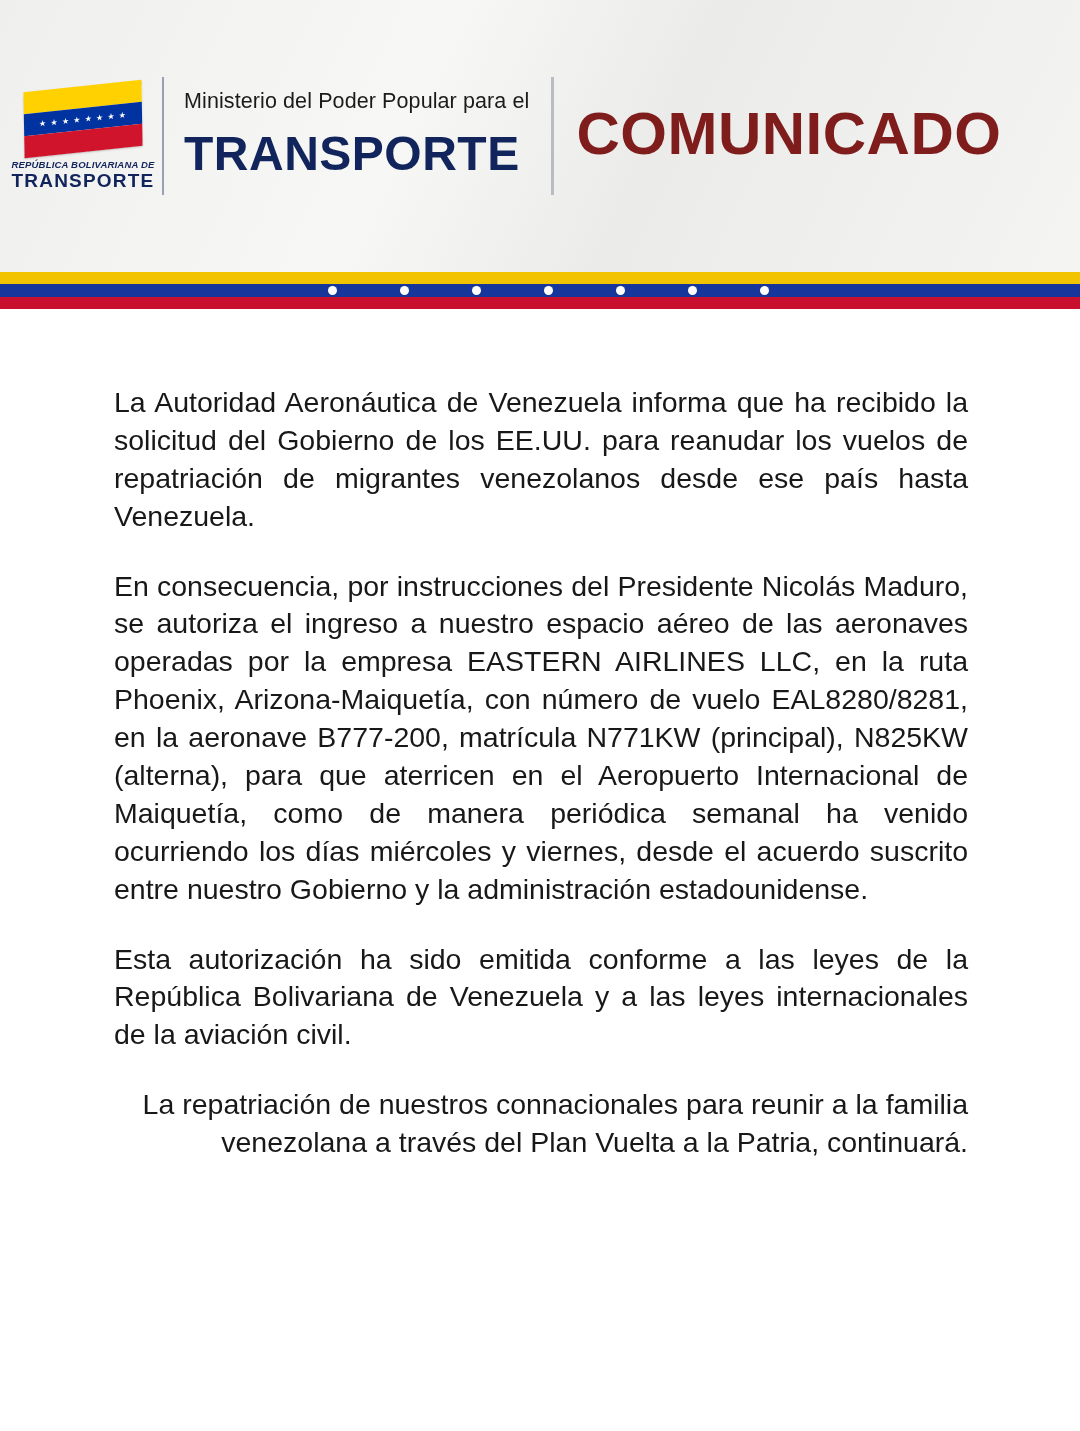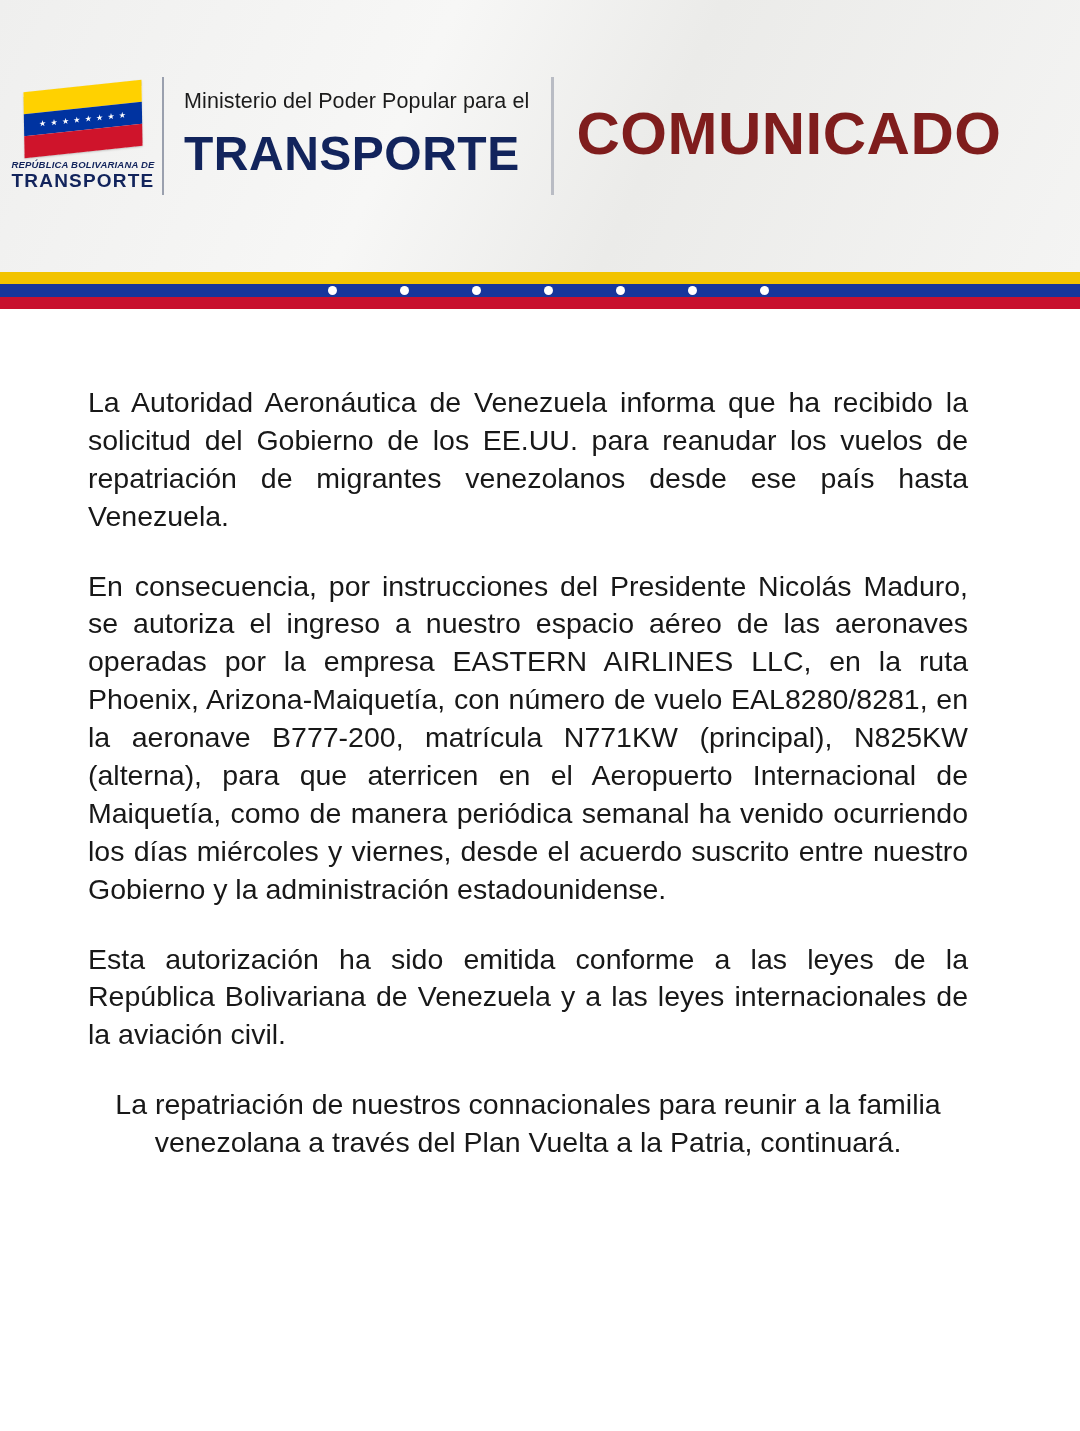--- a/index.html
+++ b/index.html
@@ -160,33 +160,33 @@
     position: absolute;
     top: 14px;
     width: 9px;
     height: 9px;
     border-radius: 50%;
     background: #ffffff;
   }
 
   
   .content {
-    padding: 72px 112px 0 88px;
+    padding: 72px 112px 0 114px;
     box-sizing: border-box;
   }
   .para {
     font-size: 28.5px;
     line-height: 1.33;
     color: #181818;
     text-align: justify;
     text-justify: inter-word;
     margin: 0 0 32px 0;
   }
   .para:last-child { margin-bottom: 0; }
-  .para.left { text-align: center; }
+  .para.left { text-align: right; }
 </style>
 </head>
 <body>
 
 <div class="header">
   <div class="header-inner">
 
     <div class="flag-block">
       <div class="flag">
         <div class="band yellow"></div>

